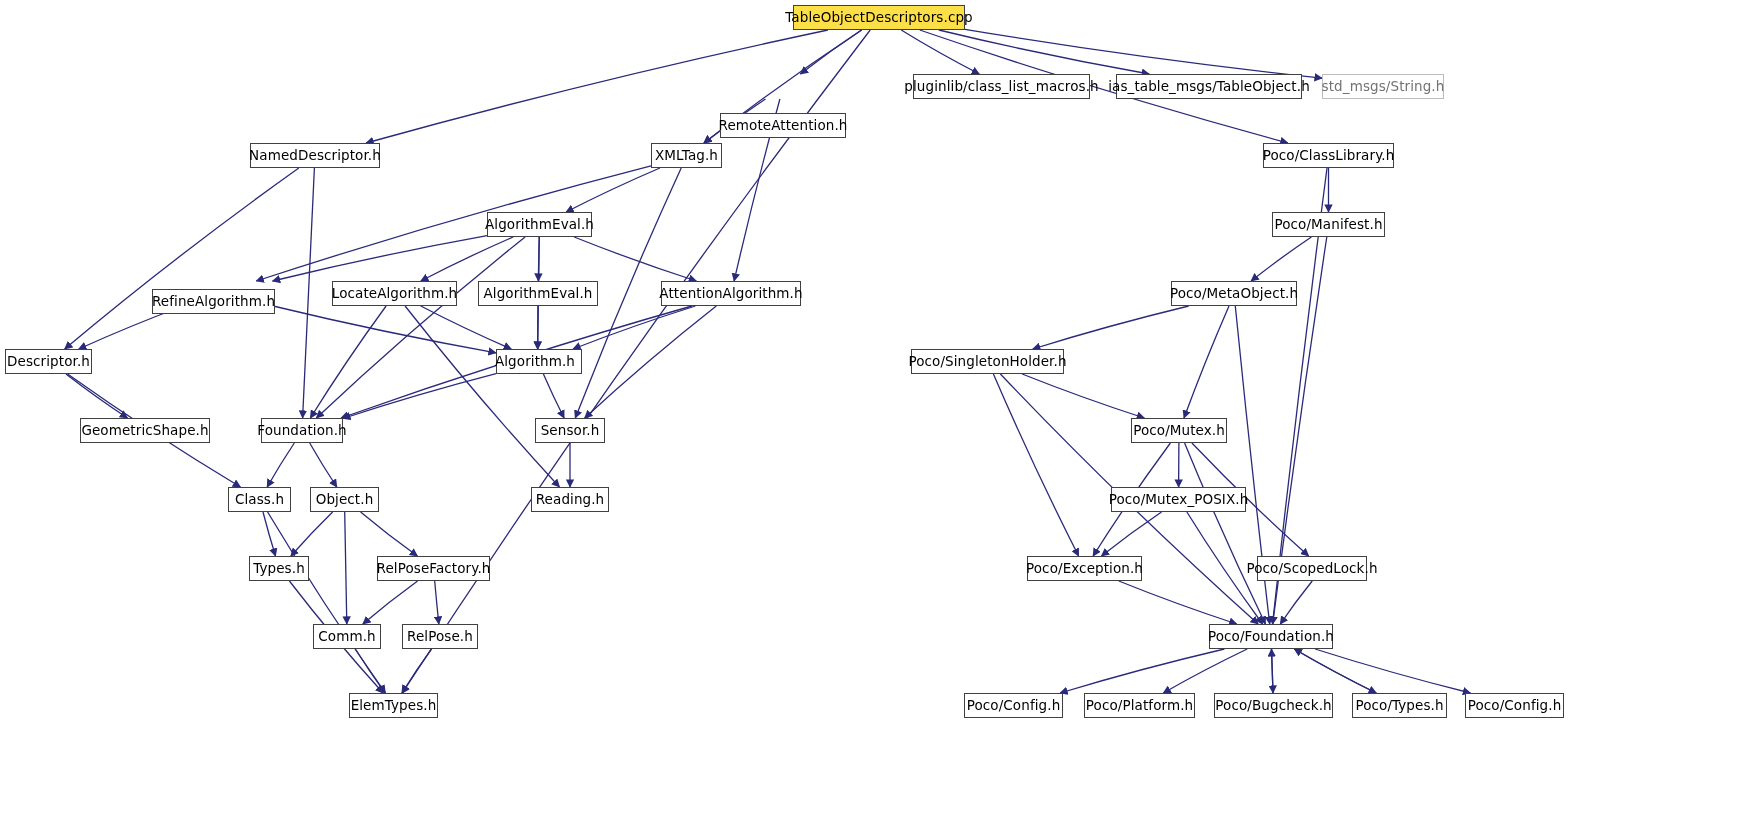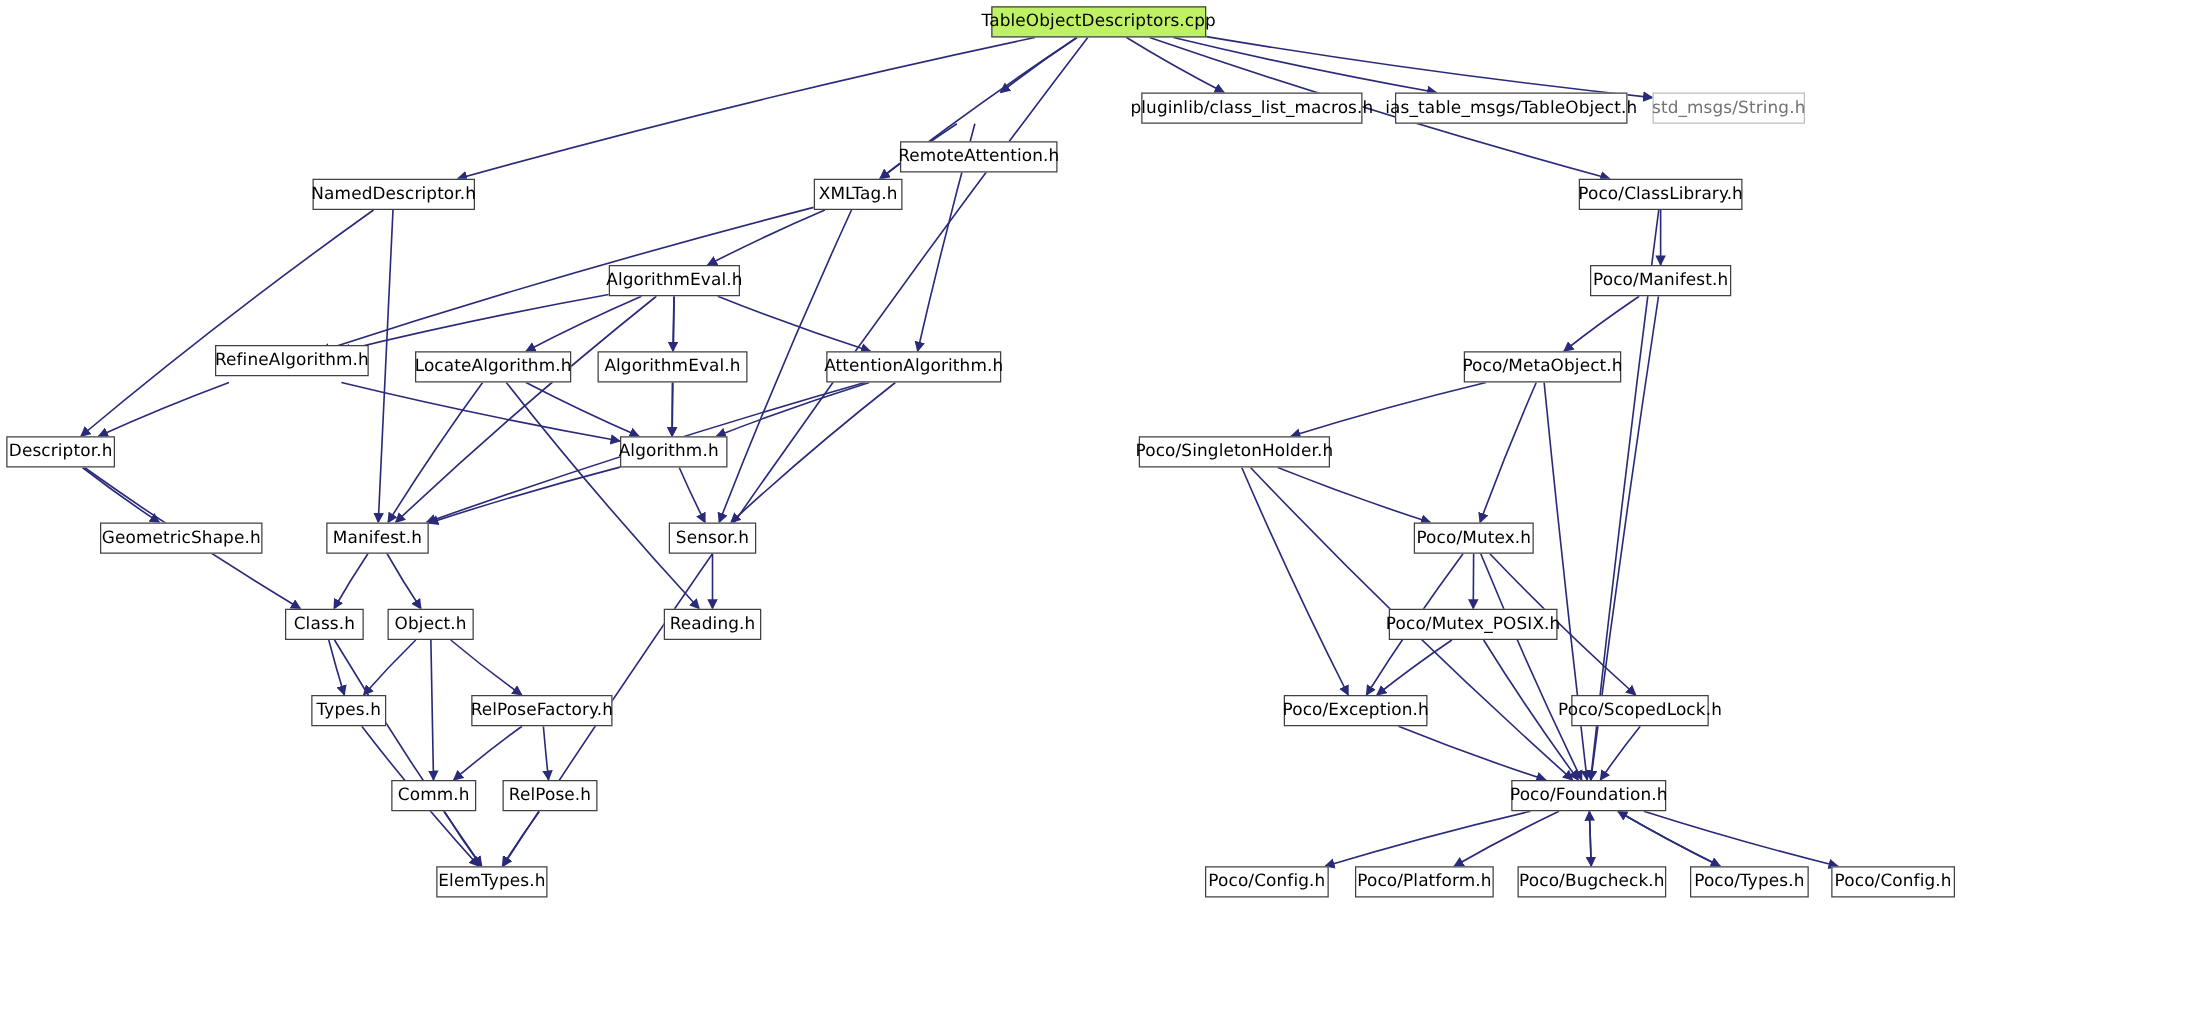--- a/index.html
+++ b/index.html
@@ -33,21 +33,21 @@
     background: #ffffff;
     border: 1px solid #404040;
     font-size: 13.5px;
     color: #000000;
     white-space: nowrap;
     letter-spacing: 0.1px;
     line-height: 1;
     z-index: 5;
   }
   .node.root {
-    background: #bef264;
+    background: #fde047;
     border: 1px solid #404040;
   }
   .node.faded {
     border: 1px solid #bdbdbd;
     color: #737373;
   }
   .node .lbl {
     padding: 0 6px;
     pointer-events: none;
   }
@@ -161,21 +161,21 @@
       </div>
       <div class="node" style="left: 1263px; top: 143px; width: 131px;">
         <span class="lbl">Poco/ClassLibrary.h</span>
       </div>
       <div class="node" style="left: 487px; top: 212px; width: 105px;">
         <span class="lbl">AlgorithmEval.h</span>
       </div>
       <div class="node" style="left: 1272px; top: 212px; width: 113px;">
         <span class="lbl">Poco/Manifest.h</span>
       </div>
-      <div class="node" style="left: 152px; top: 276px; width: 123px; margin-left: 20px;">
+      <div class="node" style="left: 152px; top: 289px; width: 123px;">
         <span class="lbl">RefineAlgorithm.h</span>
       </div>
       <div class="node" style="left: 332px; top: 281px; width: 125px;">
         <span class="lbl">LocateAlgorithm.h</span>
       </div>
       <div class="node" style="left: 478px; top: 281px; width: 120px;">
         <span class="lbl">AlgorithmEval.h</span>
       </div>
       <div class="node" style="left: 661px; top: 281px; width: 140px;">
         <span class="lbl">AttentionAlgorithm.h</span>
@@ -189,21 +189,21 @@
       <div class="node" style="left: 496px; top: 349px; width: 86px; justify-content: flex-end;">
         <span class="lbl">Algorithm.h</span>
       </div>
       <div class="node" style="left: 911px; top: 349px; width: 153px;">
         <span class="lbl">Poco/SingletonHolder.h</span>
       </div>
       <div class="node" style="left: 80px; top: 418px; width: 130px;">
         <span class="lbl">GeometricShape.h</span>
       </div>
       <div class="node" style="left: 261px; top: 418px; width: 82px;">
-        <span class="lbl">Manifest.h</span>
+        <span class="lbl">Foundation.h</span>
       </div>
       <div class="node" style="left: 535px; top: 418px; width: 70px;">
         <span class="lbl">Sensor.h</span>
       </div>
       <div class="node" style="left: 1131px; top: 418px; width: 96px;">
         <span class="lbl">Poco/Mutex.h</span>
       </div>
       <div class="node" style="left: 228px; top: 487px; width: 63px;">
         <span class="lbl">Class.h</span>
       </div>

